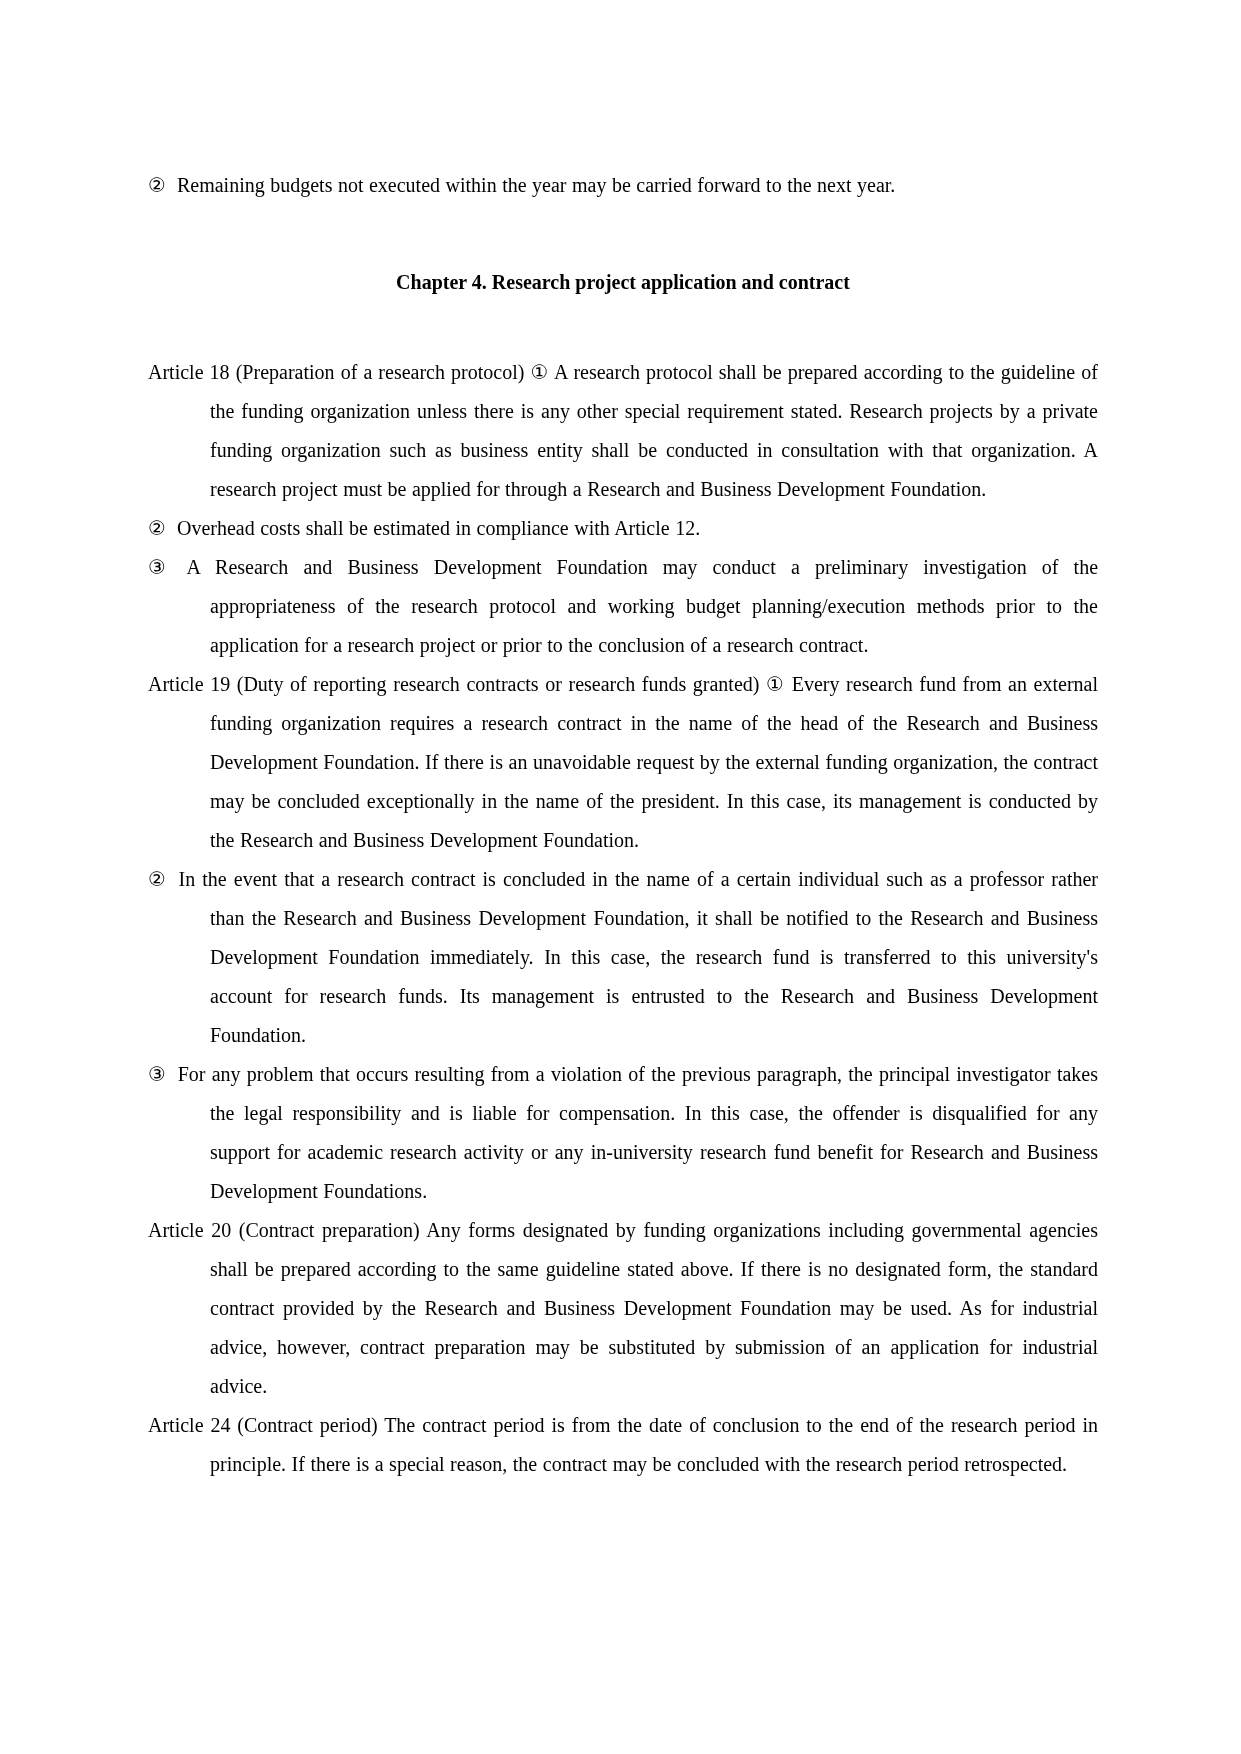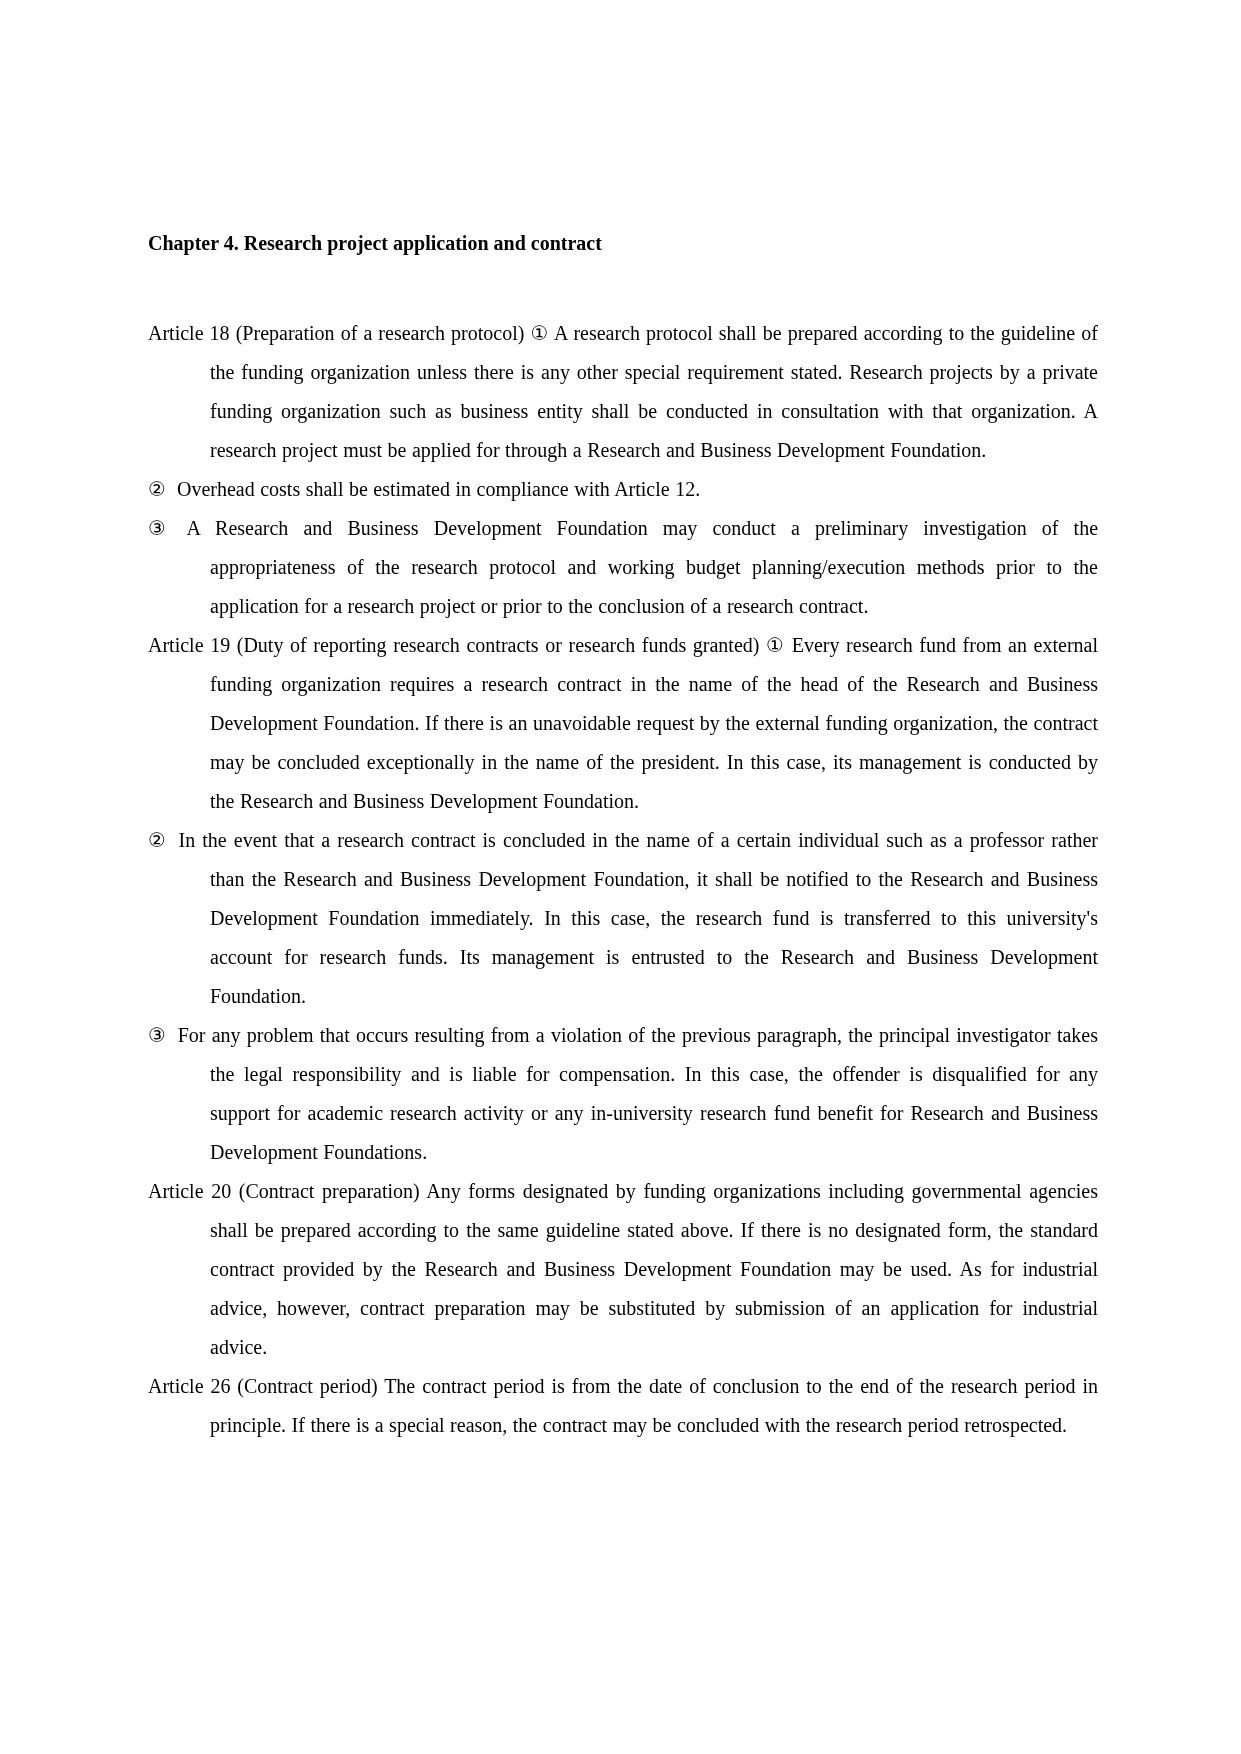--- a/index.html
+++ b/index.html
@@ -31,45 +31,46 @@
     text-indent: -62px;
     word-spacing: 0.5px;
   }
   .marker {
     margin-right: 11px;
   }
   .chapter-heading {
     font-size: 20px;
     line-height: 39px;
     font-weight: bold;
-    text-align: left;
+    text-align: center;
     margin: 58px 0 51px 0;
     padding-left: 0;
     text-indent: 0;
   }
 </style>
 </head>
 <body>
 
 <div class="page">
   <div class="content">
 
+    <p class="para"><span class="marker">②</span><span>Remaining budgets not executed within the year may be carried forward to the next year.</span></p>
 
     <p class="chapter-heading">Chapter 4. Research project application and contract</p>
 
     <p class="para"><span>Article 18 (Preparation of a research protocol) ① A research protocol shall be prepared according to the guideline of the funding organization unless there is any other special requirement stated. Research projects by a private funding organization such as business entity shall be conducted in consultation with that organization. A research project must be applied for through a Research and Business Development Foundation.</span></p>
 
     <p class="para"><span class="marker">②</span><span>Overhead costs shall be estimated in compliance with Article 12.</span></p>
 
     <p class="para"><span class="marker">③</span><span>A Research and Business Development Foundation may conduct a preliminary investigation of the appropriateness of the research protocol and working budget planning/execution methods prior to the application for a research project or prior to the conclusion of a research contract.</span></p>
 
     <p class="para"><span>Article 19 (Duty of reporting research contracts or research funds granted) ① Every research fund from an external funding organization requires a research contract in the name of the head of the Research and Business Development Foundation. If there is an unavoidable request by the external funding organization, the contract may be concluded exceptionally in the name of the president. In this case, its management is conducted by the Research and Business Development Foundation.</span></p>
 
     <p class="para"><span class="marker">②</span><span>In the event that a research contract is concluded in the name of a certain individual such as a professor rather than the Research and Business Development Foundation, it shall be notified to the Research and Business Development Foundation immediately. In this case, the research fund is transferred to this university's account for research funds. Its management is entrusted to the Research and Business Development Foundation.</span></p>
 
     <p class="para"><span class="marker">③</span><span>For any problem that occurs resulting from a violation of the previous paragraph, the principal investigator takes the legal responsibility and is liable for compensation. In this case, the offender is disqualified for any support for academic research activity or any in-university research fund benefit for Research and Business Development Foundations.</span></p>
 
     <p class="para"><span>Article 20 (Contract preparation) Any forms designated by funding organizations including governmental agencies shall be prepared according to the same guideline stated above. If there is no designated form, the standard contract provided by the Research and Business Development Foundation may be used. As for industrial advice, however, contract preparation may be substituted by submission of an application for industrial advice.</span></p>
 
-    <p class="para"><span>Article 26 (Contract period) The contract period is from the date of conclusion to the end of the research period in principle. If there is a special reason, the contract may be concluded with the research period retrospected.</span></p>
+    <p class="para"><span>Article 24 (Contract period) The contract period is from the date of conclusion to the end of the research period in principle. If there is a special reason, the contract may be concluded with the research period retrospected.</span></p>
 
   </div>
 </div>
 
 </body></html>

